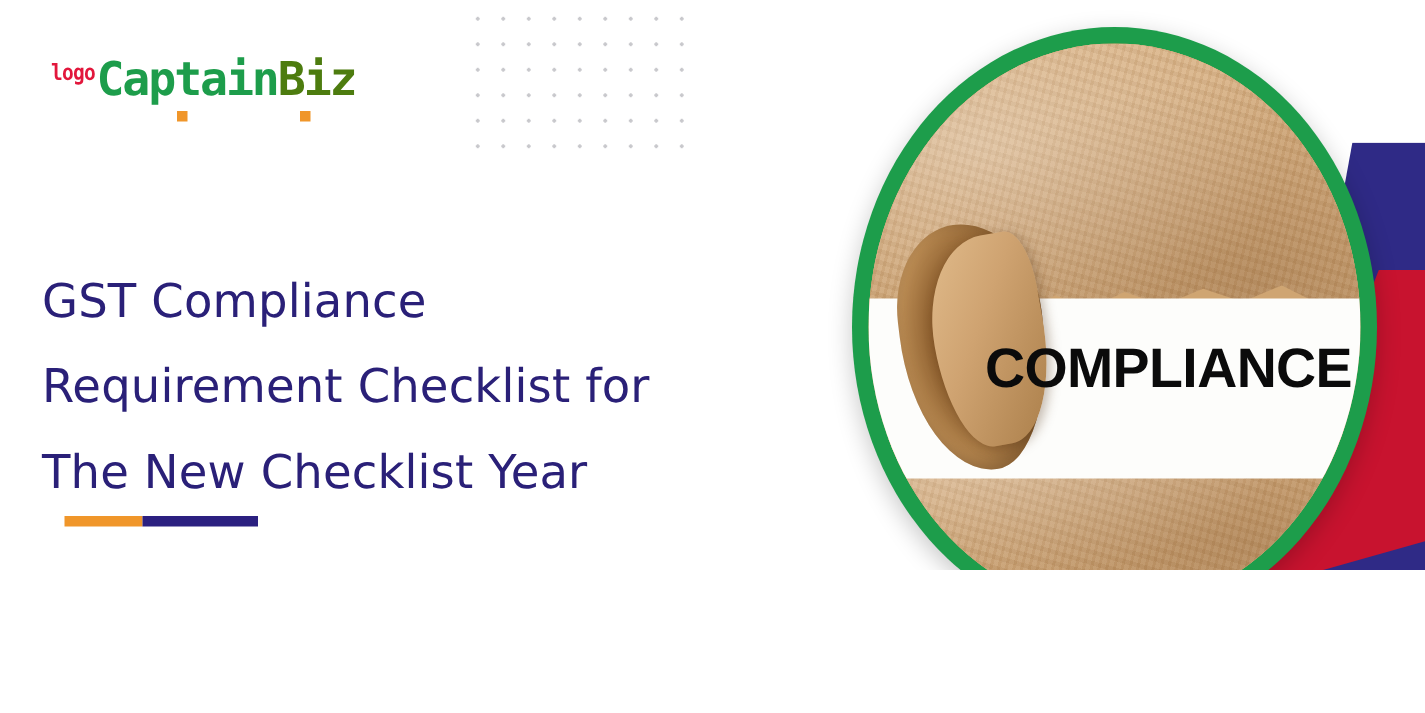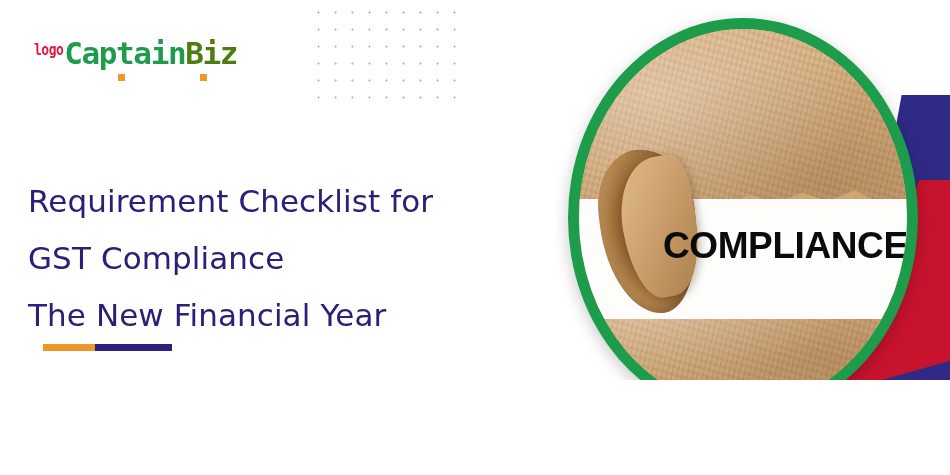--- a/index.html
+++ b/index.html
@@ -291,25 +291,25 @@
     z-index: 4;
     background: linear-gradient(120deg, #e2bd8d 0%, #cfa371 42%, #a87c47 100%);
     border-radius: 60% 22% 48% 40% / 50% 30% 58% 54%;
     transform: rotate(-10deg);
     box-shadow: 2px 2px 8px rgba(80,50,20,0.35);
   }
 
   
   #compliance-text {
     position: absolute;
-    left: 12px;
+    left: 0;
     right: 0;
     top: 196px;
     z-index: 5;
-    text-align: left;
+    text-align: center;
     padding-left: 72px;
     color: #0b0b0b;
     font-family: "Liberation Sans", sans-serif;
     font-weight: bold;
     font-size: 37px;
     letter-spacing: -0.4px;
     white-space: nowrap;
   }
 </style>
 </head>
@@ -321,23 +321,23 @@
   <div class="dot-grid" id="dots-bottom"></div>
 
   <div id="logo">
     <span id="logo-mark">logo</span>
     <span id="logo-wordmark"><span class="wm-green">Captain</span><span class="wm-blue">Biz</span></span>
     <span class="wm-dot-orange" id="logo-accent-1"></span>
     <span class="wm-dot-orange" id="logo-accent-2"></span>
   </div>
 
   <h1 id="headline">
+    <span class="hl-line">GST Compliance</span>
     <span class="hl-line">Requirement Checklist for</span>
-    <span class="hl-line">GST Compliance</span>
-    <span class="hl-line">The New Financial Year</span>
+    <span class="hl-line">The New Checklist Year</span>
   </h1>
 
   <div id="divider">
     <span id="divider-orange"></span>
     <span id="divider-navy"></span>
   </div>
 
   <div id="artwork">
 
     <div class="wedge" id="wedge-navy-top"></div>

